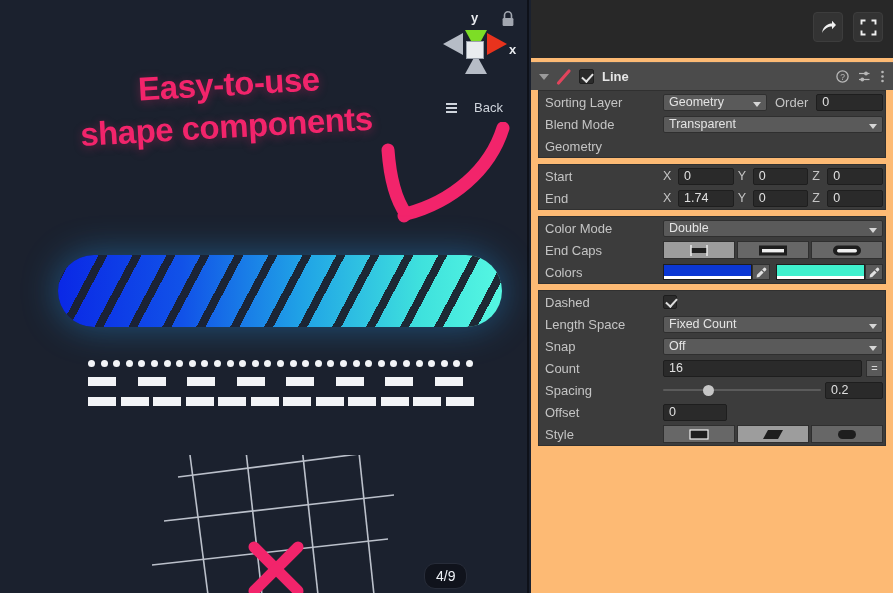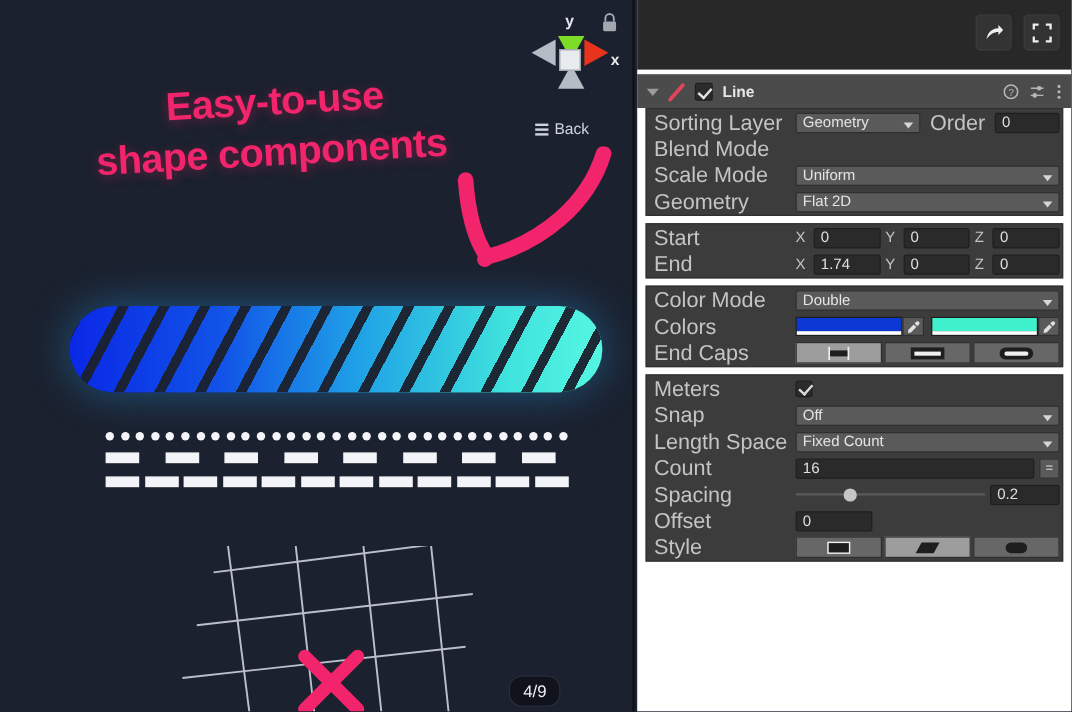--- a/index.html
+++ b/index.html
@@ -51,21 +51,21 @@
     position: absolute; color: #e8eaee; font-size: 13px; font-weight: bold;
   }
   #gz-lbl-y { left: 31px; top: 2px; }
   #gz-lbl-x { left: 69px; top: 34px; }
   #lock-icon {
     position: absolute; left: 500px; top: 10px; width: 16px; height: 18px;
     opacity: .75;
   }
   #back-row {
     position: absolute; left: 446px; top: 100px; display: flex;
-    align-items: center; gap: 5px; color: #cfd4dc; font-size: 13px;
+    align-items: center; gap: 17px; color: #cfd4dc; font-size: 13px;
   }
   #back-hamburger { display: flex; flex-direction: column; gap: 2px; }
   #back-hamburger i { display: block; width: 11px; height: 2px; background: #cfd4dc; }
 
   
   #promo { position: absolute; left: 70px; top: 62px; width: 370px; }
   .promo-line {
     color: #f2246b; font-weight: bold; letter-spacing: -.5px;
     text-shadow: 0 2px 10px rgba(242,36,107,.35);
     white-space: nowrap;
@@ -110,21 +110,21 @@
   
   #page-badge {
     position: absolute; left: 424px; top: 563px;
     background: #10131c; color: #eef1f6; font-size: 14px;
     padding: 4px 11px; border-radius: 11px; border: 1px solid #272c39;
   }
 
   
   #inspector {
     position: absolute; left: 531px; top: 0; width: 362px; height: 593px;
-    background: #ffffff;
+    background: #fdba74;
   }
   #insp-topbar {
     position: absolute; left: 0; top: 0; width: 362px; height: 58px;
     background: #282828;
   }
   .topbtn {
     position: absolute; top: 12px; width: 30px; height: 30px;
     background: #333333; border: 1px solid #3d3d3d; border-radius: 4px;
     display: flex; align-items: center; justify-content: center; cursor: pointer;
   }
@@ -161,21 +161,21 @@
   
   #insp-body { position: absolute; left: 0; top: 90px; width: 362px; }
   .group {
     margin: 0 7px 0 7px; border: 1px solid #303030; background: #3c3c3c;
   }
   .grp-sep { height: 6px; }
   .row {
     display: flex; align-items: center; height: 22px; padding: 0 2px 0 6px;
   }
   .row .lbl {
-    color: #c4c4c4; font-size: 18px; width: 118px; flex: none;
+    color: #c4c4c4; font-size: 13px; width: 118px; flex: none;
   }
   .ctrl { flex: 1; display: flex; align-items: center; gap: 4px; }
 
   .dropdown {
     background: #5a5a5a; border: 1px solid #2f2f2f; border-radius: 2px;
     height: 17px; color: #e4e4e4; font-size: 12.5px;
     display: flex; align-items: center; padding: 0 5px; cursor: pointer;
     position: relative; flex: 1; min-width: 0;
   }
   .dropdown .dd-arrow {
@@ -414,38 +414,29 @@
           <span class="dropdown" style="flex:0 0 104px;">
             <span>Geometry</span>
             <i class="dd-arrow"></i>
           </span>
           <span class="lbl" style="width:auto;flex:none;padding:0 4px;">Order</span>
           <span class="field" style="flex:1;">0</span>
         </span>
       </div>
       <div class="row">
         <span class="lbl">Blend Mode</span>
-      </div>
-      <div class="row">
-        <span class="lbl">Scale Mode</span>
         <span class="ctrl">
           <span class="dropdown">
-            <span>Uniform</span>
+            <span>Transparent</span>
             <i class="dd-arrow"></i>
           </span>
         </span>
       </div>
       <div class="row">
         <span class="lbl">Geometry</span>
-        <span class="ctrl">
-          <span class="dropdown">
-            <span>Flat 2D</span>
-            <i class="dd-arrow"></i>
-          </span>
-        </span>
       </div>
     </div>
 
     <div class="grp-sep"></div>
 
     <div class="group">
       <div class="row">
         <span class="lbl">Start</span>
         <span class="ctrl">
           <span class="axis-lbl">X</span>
@@ -471,20 +462,45 @@
 
     <div class="grp-sep"></div>
 
     <div class="group">
       <div class="row">
         <span class="lbl">Color Mode</span>
         <span class="ctrl">
           <span class="dropdown">
             <span>Double</span>
             <i class="dd-arrow"></i>
+          </span>
+        </span>
+      </div>
+      <div class="row">
+        <span class="lbl">End Caps</span>
+        <span class="ctrl">
+          <span class="seg">
+            <span class="segbtn sel">
+              <svg width="34" height="13" viewBox="0 0 34 13">
+                <rect x="9" y="4" width="16" height="5" fill="#1e1e1e"></rect>
+                <path d="M9 1 V12 M25 1 V12" stroke="#f0f0f0" stroke-width="1.4"></path>
+              </svg>
+            </span>
+            <span class="segbtn">
+              <svg width="34" height="13" viewBox="0 0 34 13">
+                <rect x="3" y="1.5" width="28" height="10" fill="#1e1e1e"></rect>
+                <rect x="6" y="5" width="22" height="3.4" fill="#f0f0f0"></rect>
+              </svg>
+            </span>
+            <span class="segbtn">
+              <svg width="34" height="13" viewBox="0 0 34 13">
+                <rect x="3" y="1.5" width="28" height="10" rx="5" fill="#1e1e1e"></rect>
+                <rect x="7" y="5" width="20" height="3.4" rx="1.7" fill="#f0f0f0"></rect>
+              </svg>
+            </span>
           </span>
         </span>
       </div>
       <div class="row">
         <span class="lbl">Colors</span>
         <span class="ctrl">
           <span class="swatchbox">
             <span class="swatch-unit">
               <span class="swatch" id="swatch-a">
                 <span class="top" style="background: rgb(11, 55, 212);"></span>
@@ -503,70 +519,45 @@
               </span>
               <span class="eyedrop">
                 <svg width="11" height="11" viewBox="0 0 11 11">
                   <path d="M9.8 1.2 a1.6 1.6 0 0 0-2.3 0 L6.2 2.6 l2.2 2.2 1.4-1.3 a1.6 1.6 0 0 0 0-2.3z M5.4 3.4 L1 7.8 L0.6 10.4 L3.2 10 L7.6 5.6 z" fill="#e0e0e0"></path>
                 </svg>
               </span>
             </span>
           </span>
         </span>
       </div>
-      <div class="row">
-        <span class="lbl">End Caps</span>
-        <span class="ctrl">
-          <span class="seg">
-            <span class="segbtn sel">
-              <svg width="34" height="13" viewBox="0 0 34 13">
-                <rect x="9" y="4" width="16" height="5" fill="#1e1e1e"></rect>
-                <path d="M9 1 V12 M25 1 V12" stroke="#f0f0f0" stroke-width="1.4"></path>
-              </svg>
-            </span>
-            <span class="segbtn">
-              <svg width="34" height="13" viewBox="0 0 34 13">
-                <rect x="3" y="1.5" width="28" height="10" fill="#1e1e1e"></rect>
-                <rect x="6" y="5" width="22" height="3.4" fill="#f0f0f0"></rect>
-              </svg>
-            </span>
-            <span class="segbtn">
-              <svg width="34" height="13" viewBox="0 0 34 13">
-                <rect x="3" y="1.5" width="28" height="10" rx="5" fill="#1e1e1e"></rect>
-                <rect x="7" y="5" width="20" height="3.4" rx="1.7" fill="#f0f0f0"></rect>
-              </svg>
-            </span>
-          </span>
-        </span>
-      </div>
     </div>
 
     <div class="grp-sep"></div>
 
     <div class="group">
       <div class="row">
-        <span class="lbl">Meters</span>
+        <span class="lbl">Dashed</span>
         <span class="ctrl">
           <span class="checkbox on"></span>
+        </span>
+      </div>
+      <div class="row">
+        <span class="lbl">Length Space</span>
+        <span class="ctrl">
+          <span class="dropdown">
+            <span>Fixed Count</span>
+            <i class="dd-arrow"></i>
+          </span>
         </span>
       </div>
       <div class="row">
         <span class="lbl">Snap</span>
         <span class="ctrl">
           <span class="dropdown">
             <span>Off</span>
-            <i class="dd-arrow"></i>
-          </span>
-        </span>
-      </div>
-      <div class="row">
-        <span class="lbl">Length Space</span>
-        <span class="ctrl">
-          <span class="dropdown">
-            <span>Fixed Count</span>
             <i class="dd-arrow"></i>
           </span>
         </span>
       </div>
       <div class="row">
         <span class="lbl">Count</span>
         <span class="ctrl">
           <span class="field" style="flex:1;text-align:right;">16</span>
           <span class="mini-btn">=</span>
         </span>

